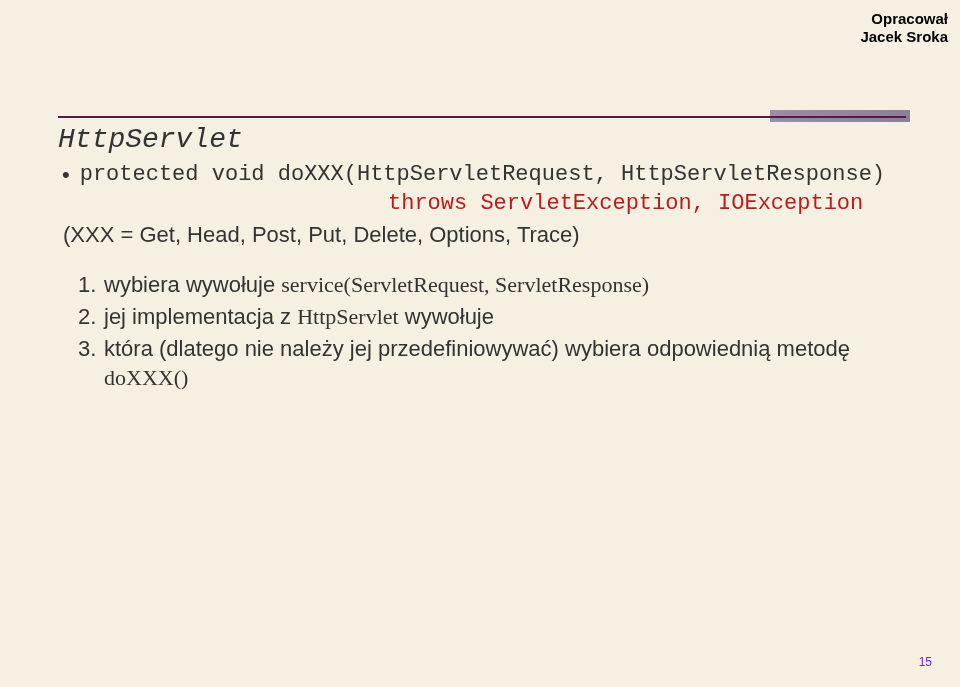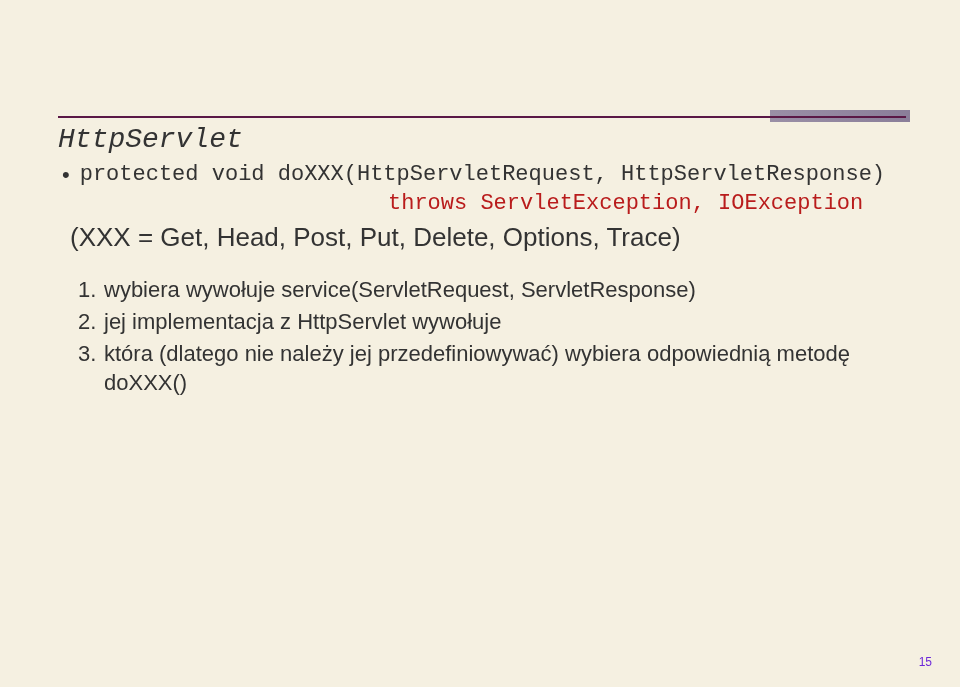--- a/index.html
+++ b/index.html
@@ -86,24 +86,24 @@
   }
   .indent-throws {
     font-family: "Courier New", monospace;
     font-size: 22px;
     color: #b91c1c;
     margin-left: 330px;
     line-height: 1.3;
   }
   .paren-line {
     font-family: Arial, sans-serif;
-    font-size: 26px;
+    font-size: 22px;
     color: #333;
     margin-top: 4px;
-    margin-left: 12px;
+    margin-left: 5px;
   }
   .numbered-block {
     margin-top: 22px;
     margin-left: 20px;
   }
   .num-item {
     display: flex;
     align-items: flex-start;
     font-family: Arial, sans-serif;
     font-size: 22px;
@@ -112,21 +112,21 @@
     margin-bottom: 2px;
   }
   .num-label {
     width: 26px;
     flex-shrink: 0;
   }
   .num-body {
     flex: 1;
   }
   .mono {
-    font-family: Liberation Sans, sans-serif;
+    font-family: Liberation Serif, serif;
     text-align: center;
   }
   .continuation {
     margin-left: 46px;
     font-family: "Courier New", monospace;
     font-size: 22px;
     color: #333;
     line-height: 1.35;
   }
   .pagenum {
@@ -134,20 +134,24 @@
     bottom: 18px;
     right: 28px;
     font-size: 12px;
     color: #6d28d9;
   }
 </style>
 </head>
 <body>
 
 <div class="slide">
+  <div class="corner-note">
+    <div>Opracował</div>
+    <div>Jacek Sroka</div>
+  </div>
 
   <div class="hr-accent"></div>
   <div class="hr-line"></div>
 
   <div class="content">
     <div class="mono-italic">HttpServlet</div>
 
     <div class="bullet-line">
       <div class="bullet-dot">•</div>
       <div class="bullet-text">protected void doXXX(HttpServletRequest, HttpServletResponse)</div>

